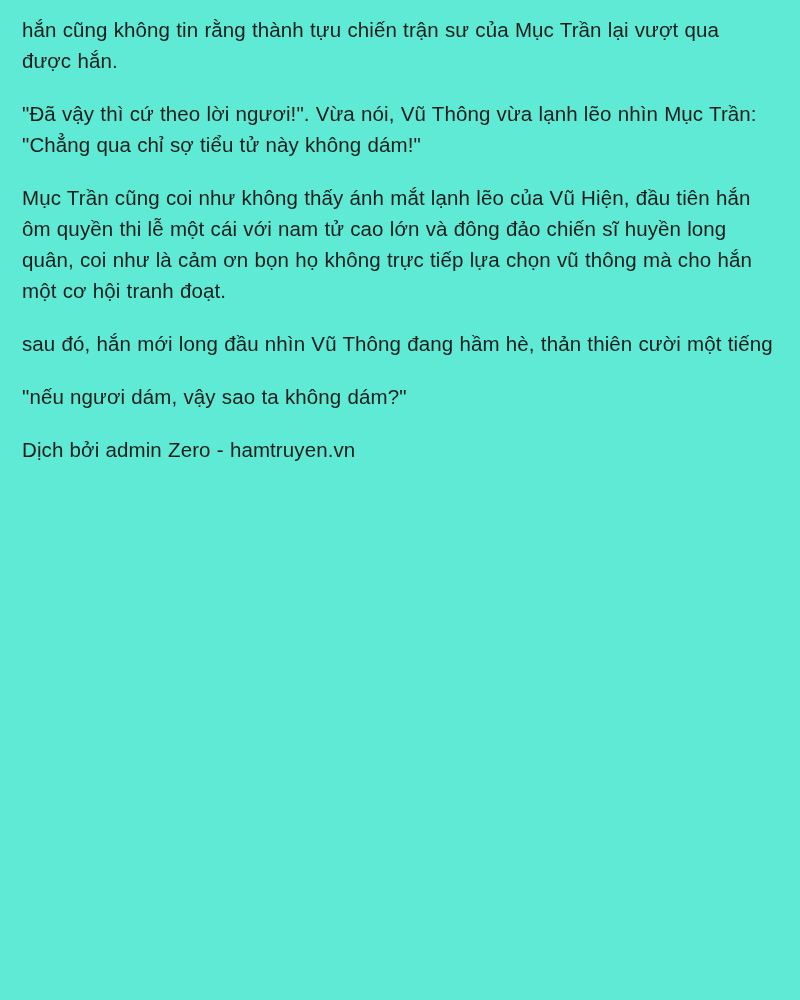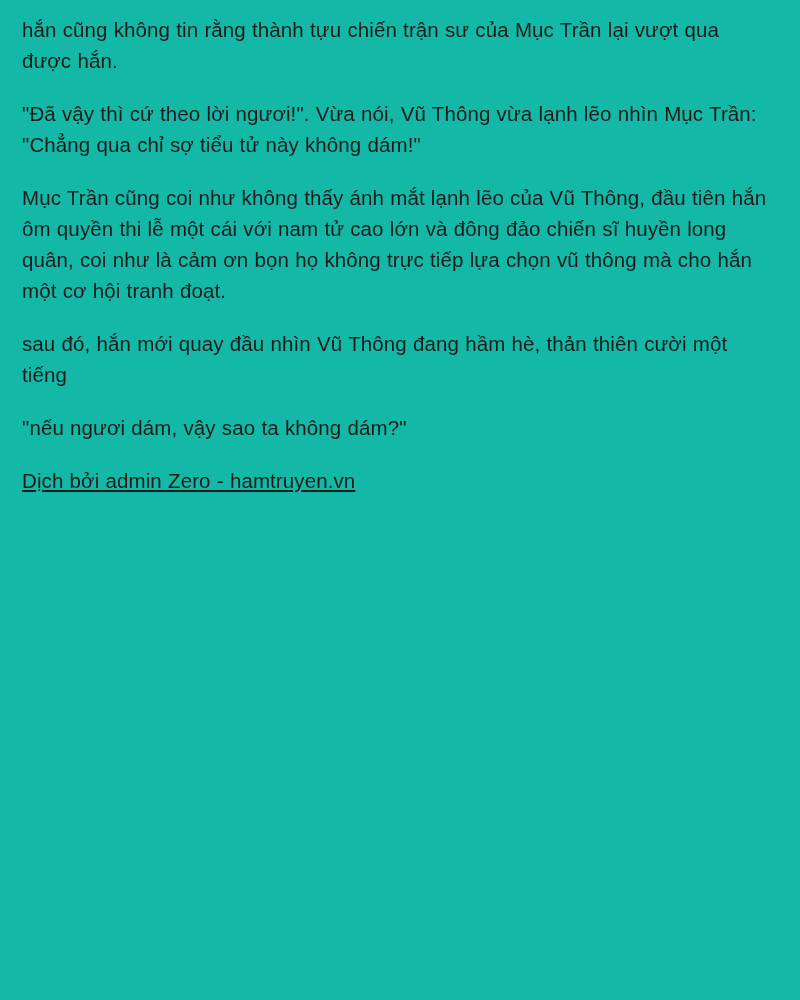--- a/index.html
+++ b/index.html
@@ -12,44 +12,43 @@
     height: 1000px;
     overflow: hidden;
     font-family: "Liberation Sans", sans-serif;
     color: #1a1a1a;
   }
   .page {
     box-sizing: border-box;
     width: 800px;
     height: 1000px;
     padding: 14px 26px 0 22px;
-    background: #14b8a6;
+    background: #5eead4;
   }
   .content {
     display: block;
   }
   .para {
     font-size: 20.5px;
     line-height: 31px;
     color: #1c1c1c;
     margin: 0 0 22px 0;
     letter-spacing: 0.1px;
     word-spacing: 0.4px;
     text-align: left;
   }
   .para:last-child {
     margin-bottom: 0;
-    text-decoration: underline;
   }
 </style>
 </head>
 <body>
 
 <div class="page">
   <div class="content">
     <p class="para">hắn cũng không tin rằng thành tựu chiến trận sư của Mục Trần lại vượt qua được hắn.</p>
     <p class="para">"Đã vậy thì cứ theo lời ngươi!". Vừa nói, Vũ Thông vừa lạnh lẽo nhìn Mục Trần: "Chẳng qua chỉ sợ tiểu tử này không dám!"</p>
-    <p class="para">Mục Trần cũng coi như không thấy ánh mắt lạnh lẽo của Vũ Thông, đầu tiên hắn ôm quyền thi lễ một cái với nam tử cao lớn và đông đảo chiến sĩ huyền long quân, coi như là cảm ơn bọn họ không trực tiếp lựa chọn vũ thông mà cho hắn một cơ hội tranh đoạt.</p>
-    <p class="para">sau đó, hắn mới quay đầu nhìn Vũ Thông đang hầm hè, thản thiên cười một tiếng</p>
+    <p class="para">Mục Trần cũng coi như không thấy ánh mắt lạnh lẽo của Vũ Hiện, đầu tiên hắn ôm quyền thi lễ một cái với nam tử cao lớn và đông đảo chiến sĩ huyền long quân, coi như là cảm ơn bọn họ không trực tiếp lựa chọn vũ thông mà cho hắn một cơ hội tranh đoạt.</p>
+    <p class="para">sau đó, hắn mới long đầu nhìn Vũ Thông đang hầm hè, thản thiên cười một tiếng</p>
     <p class="para">"nếu ngươi dám, vậy sao ta không dám?"</p>
     <p class="para">Dịch bởi admin Zero - hamtruyen.vn</p>
   </div>
 </div>
 
 </body></html>

